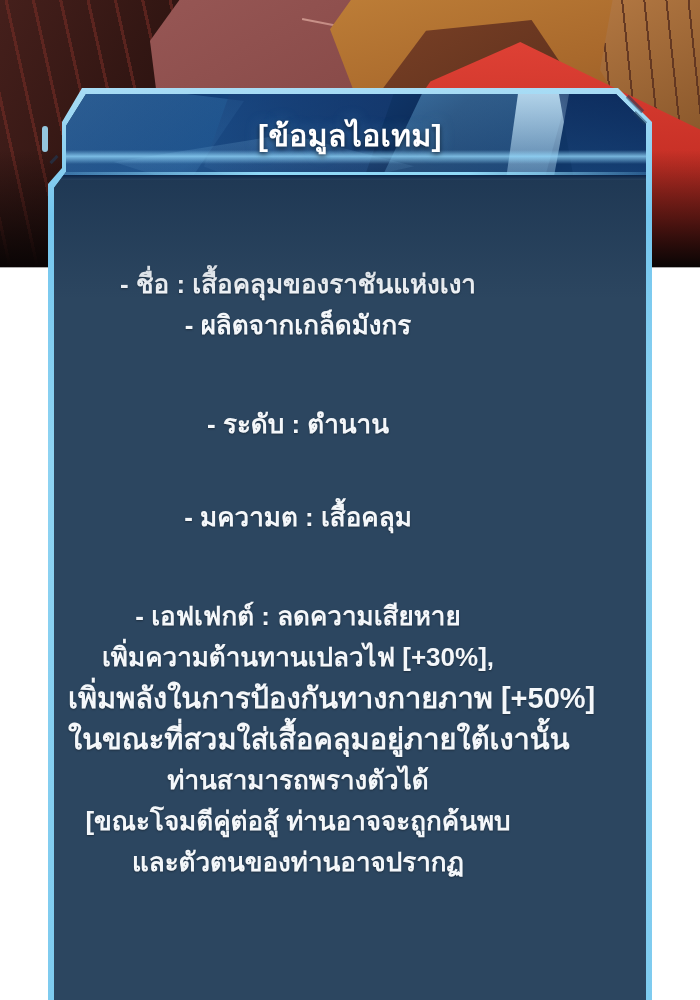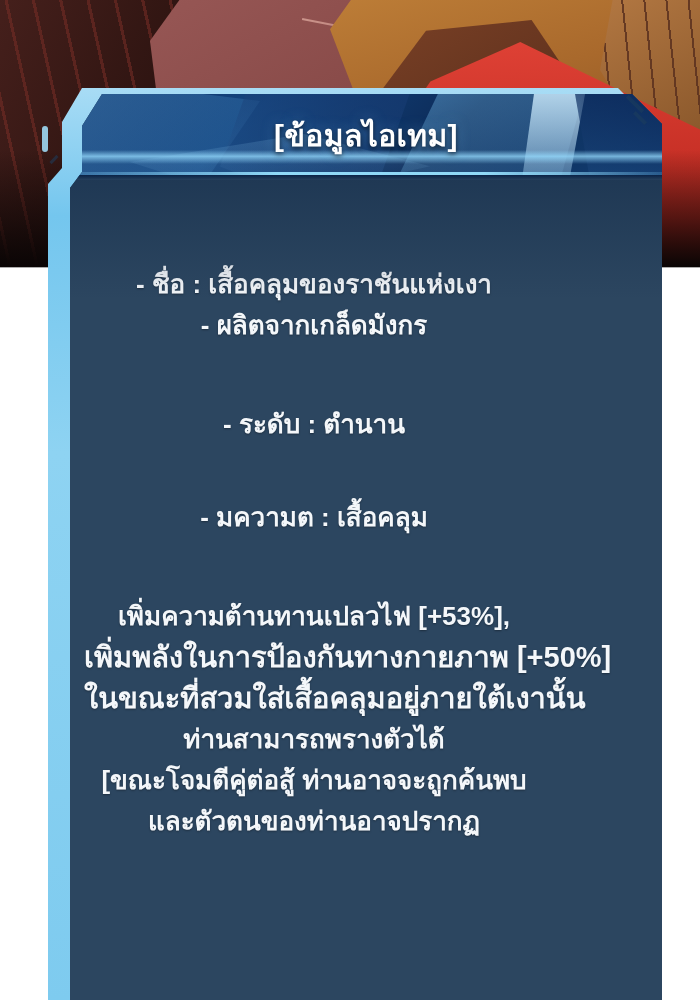--- a/index.html
+++ b/index.html
@@ -74,21 +74,21 @@
      background:linear-gradient(180deg,#a8dcf5 0%,#74c6ee 14%,#8ed3f2 40%,#7ecbef 100%);
      clip-path:polygon(
         34px 0px, 570px 0px, 604px 34px, 604px 912px,
         0px 912px, 0px 96px, 14px 80px, 14px 34px);}
 
   
   .frame-inner{position:absolute;left:6px;top:6px;width:592px;height:906px;
      clip-path:polygon(
         32px 0px, 562px 0px, 592px 30px, 592px 906px,
         0px 906px, 0px 94px, 12px 78px, 12px 32px);
-     background:#2c4660;overflow:hidden;margin-left:16px;}
+     background:#2c4660;overflow:hidden;}
 
   
   .hdr{position:absolute;left:0;top:0;width:592px;height:86px;overflow:hidden;
      background:linear-gradient(135deg,#0d2f63 0%,#14457f 30%,#0c2a57 62%,#123f73 100%);}
   .facet{position:absolute;}
   .f1{left:-30px;top:-20px;width:220px;height:150px;
       background:linear-gradient(140deg,rgba(110,190,245,.38),rgba(20,60,120,0));
       clip-path:polygon(0% 0%,100% 18%,62% 100%,0% 76%);}
   .f2{left:150px;top:-30px;width:200px;height:160px;
       background:linear-gradient(200deg,rgba(20,55,110,.8),rgba(90,170,230,.12));
@@ -199,21 +199,22 @@
 
       <div class="gap-md"></div>
 
       <div class="blk">
         <div class="ln">- มความต : เสื้อคลุม</div>
       </div>
 
       <div class="gap-lg"></div>
 
       <div class="blk">
-        <div class="ln">เพิ่มความต้านทานเปลวไฟ [+53%],</div>
+        <div class="ln">- เอฟเฟกต์ : ลดความเสียหาย</div>
+        <div class="ln">เพิ่มความต้านทานเปลวไฟ [+30%],</div>
         <div class="ln wide">เพิ่มพลังในการป้องกันทางกายภาพ [+50%]</div>
         <div class="ln wide">ในขณะที่สวมใส่เสื้อคลุมอยู่ภายใต้เงานั้น</div>
         <div class="ln">ท่านสามารถพรางตัวได้</div>
         <div class="ln">[ขณะโจมตีคู่ต่อสู้ ท่านอาจจะถูกค้นพบ</div>
         <div class="ln">และตัวตนของท่านอาจปรากฏ</div>
       </div>
     </div>
 
     <div class="body-sheen"></div>
   </div>

